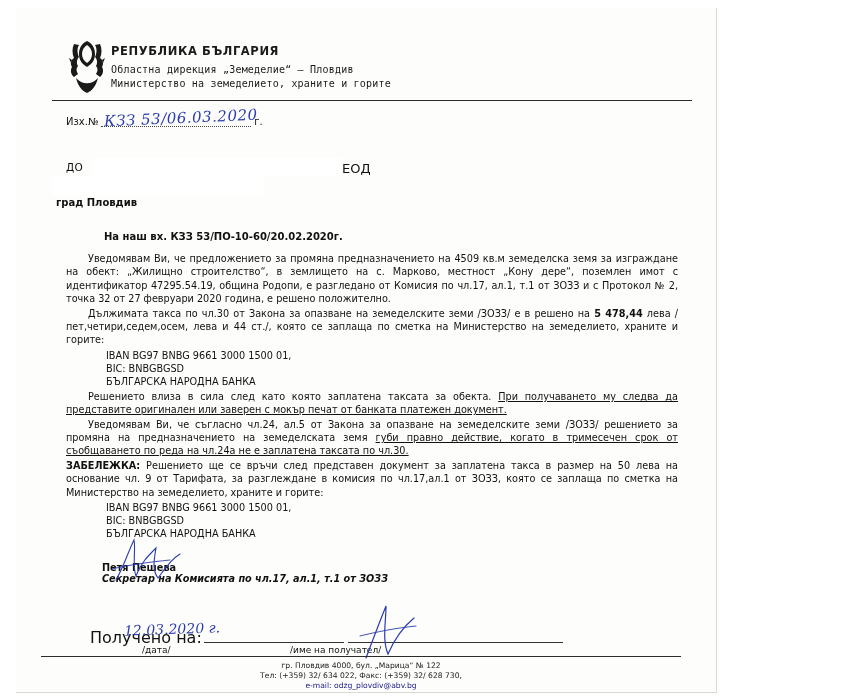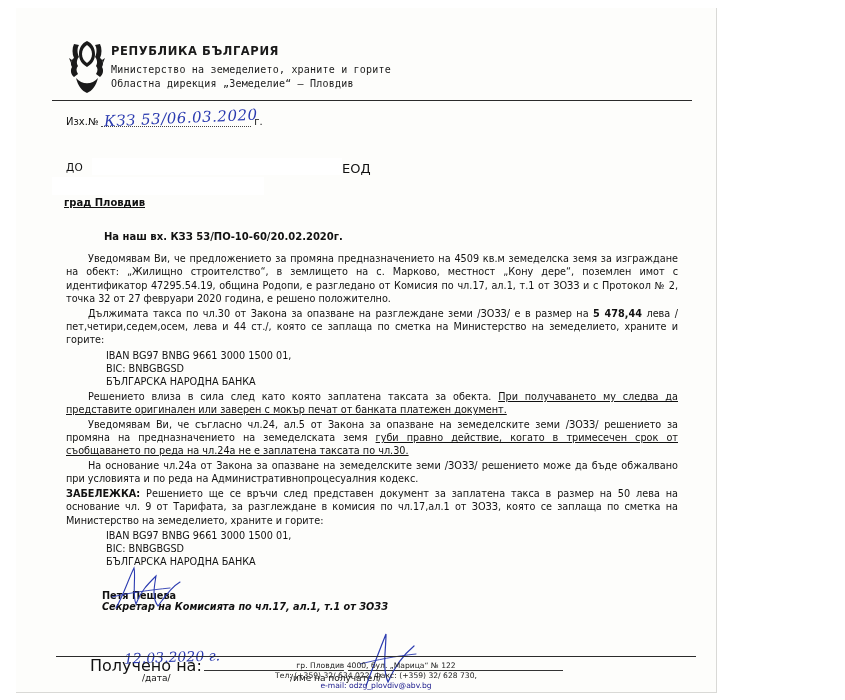--- a/index.html
+++ b/index.html
@@ -139,25 +139,24 @@
   .redact-1 { left: 40px; top: -3px; width: 250px; height: 17px; }
   .redact-2 { left: 0px;  top: 16px; width: 212px; height: 18px; }
   .recip-tail {
     position: absolute;
     left: 290px;
     top: 0px;
     font-size: 13px;
   }
   .recip-city {
     position: absolute;
-    left: 12px;
+    left: 4px;
     top: 36px;
     font-size: 10px;
     font-weight: bold;
-    text-decoration: underline;
   }
 
   
   .subject {
     margin-top: 16px;
     padding-left: 52px;
     font-size: 10px;
     font-weight: bold;
     color: #111;
   }
@@ -266,21 +265,21 @@
     position: absolute;
     left: 300px;
     top: -28px;
     width: 80px;
     height: 60px;
   }
 
   
   .footer {
     position: absolute;
-    left: 40px;
+    left: 25px;
     top: 648px;
     width: 640px;
     text-align: center;
   }
   .hr-foot {
     border: none;
     border-top: 1.3px solid #2b2b2b;
     margin: 0 0 4px 0;
     width: 640px;
   }
@@ -305,22 +304,22 @@
               <path d="M8 6 C6 10 6 16 8 20 C5 22 4 26 6 29 C4 32 5 37 8 39 L12 36 C10 33 10 30 12 28 C10 25 11 21 13 19 C11 15 11 10 13 7 Z"></path>
               <path d="M21 3 C16 5 13 10 13 16 C13 22 16 26 21 29 C26 26 29 22 29 16 C29 10 26 5 21 3 Z M21 7 C24 9 26 12 26 16 C26 20 24 23 21 25 C18 23 16 20 16 16 C16 12 18 9 21 7 Z"></path>
               <path d="M34 6 C36 10 36 16 34 20 C37 22 38 26 36 29 C38 32 37 37 34 39 L30 36 C32 33 32 30 30 28 C32 25 31 21 29 19 C31 15 31 10 29 7 Z"></path>
               <path d="M10 40 C16 47 26 47 32 40 C30 48 26 53 21 55 C16 53 12 48 10 40 Z"></path>
               <path d="M6 22 L3 20 L5 25 Z M36 22 L39 20 L37 25 Z"></path>
             </g>
           </svg>
         </div>
         <div class="lh-text">
           <div class="lh-title">РЕПУБЛИКА БЪЛГАРИЯ</div>
+          <div class="lh-line">Областна дирекция „Земеделие“ – Пловдив</div>
           <div class="lh-line">Министерство на земеделието, храните и горите</div>
-          <div class="lh-line">Областна дирекция „Земеделие“ – Пловдив</div>
         </div>
       </div>
       <hr class="hr-main">
 
       <div class="outgoing">
         <span class="lbl">Изх.№</span><span class="rule"></span><span class="lbl">г.</span>
         <span class="hand-num">КЗЗ 53/06.03.2020</span>
       </div>
 
       <div class="recipient">
@@ -331,37 +330,34 @@
         <span class="recip-city">град Пловдив</span>
       </div>
 
       <div class="subject">На наш вх. КЗЗ 53/ПО-10-60/20.02.2020г.</div>
 
       <div class="body">
         <div class="p">
           <span>Уведомявам Ви, че предложението за промяна предназначението на 4509 кв.м земеделска земя за изграждане на обект: „Жилищно строителство“, в землището на с. Марково,  местност „Кону дере“, поземлен имот с идентификатор 47295.54.19, община Родопи, е разгледано от Комисия по чл.17, ал.1, т.1 от ЗОЗЗ и с Протокол № 2, точка 32 от 27 февруари 2020 година, е решено положително.</span>
         </div>
         <div class="p">
-          <span>Дължимата такса по чл.30 от Закона за опазване на разглеждане земи /ЗОЗЗ/ е в размер на </span><span class="b">5 478,44</span><span> лева /пет,четири,седем,осем, лева и 44 ст./, която се заплаща по сметка на Министерство на земеделието, храните и горите:</span>
+          <span>Дължимата такса по чл.30 от Закона за опазване на земеделските земи /ЗОЗЗ/ е в решено на </span><span class="b">5 478,44</span><span> лева /пет,четири,седем,осем, лева и 44 ст./, която се заплаща по сметка на Министерство на земеделието, храните и горите:</span>
         </div>
 
         <div class="bank">
           <div>IBAN   BG97 BNBG 9661 3000 1500 01,</div>
           <div>BIC: BNBGBGSD</div>
           <div>БЪЛГАРСКА НАРОДНА БАНКА</div>
         </div>
 
         <div class="p">
           <span>Решението влиза в сила след като която заплатена таксата за обекта. </span><span class="u">При получаването му следва да представите оригинален или заверен с мокър печат от банката платежен документ.</span>
         </div>
         <div class="p">
           <span>Уведомявам Ви, че съгласно чл.24, ал.5 от Закона за опазване на земеделските земи /ЗОЗЗ/ решението за промяна на предназначението на земеделската земя </span><span class="u">губи правно действие, когато в тримесечен срок от съобщаването по реда на чл.24а не е заплатена таксата по чл.30.</span>
-        </div>
-        <div class="p">
-          <span>На основание чл.24а от Закона за опазване на земеделските земи /ЗОЗЗ/ решението може да бъде обжалвано при условията и по реда на Административнопроцесуалния кодекс.</span>
         </div>
 
         <div class="p note">
           <span class="lead">ЗАБЕЛЕЖКА:</span><span> Решението ще се връчи след представен документ за заплатена такса в размер на 50 лева на основание чл. 9 от Тарифата, за разглеждане в комисия по чл.17,ал.1 от ЗОЗЗ, която се заплаща по сметка на Министерство на земеделието, храните и горите:</span>
         </div>
 
         <div class="bank">
           <div>IBAN   BG97 BNBG 9661 3000 1500 01,</div>
           <div>BIC: BNBGBGSD</div>
           <div>БЪЛГАРСКА НАРОДНА БАНКА</div>

